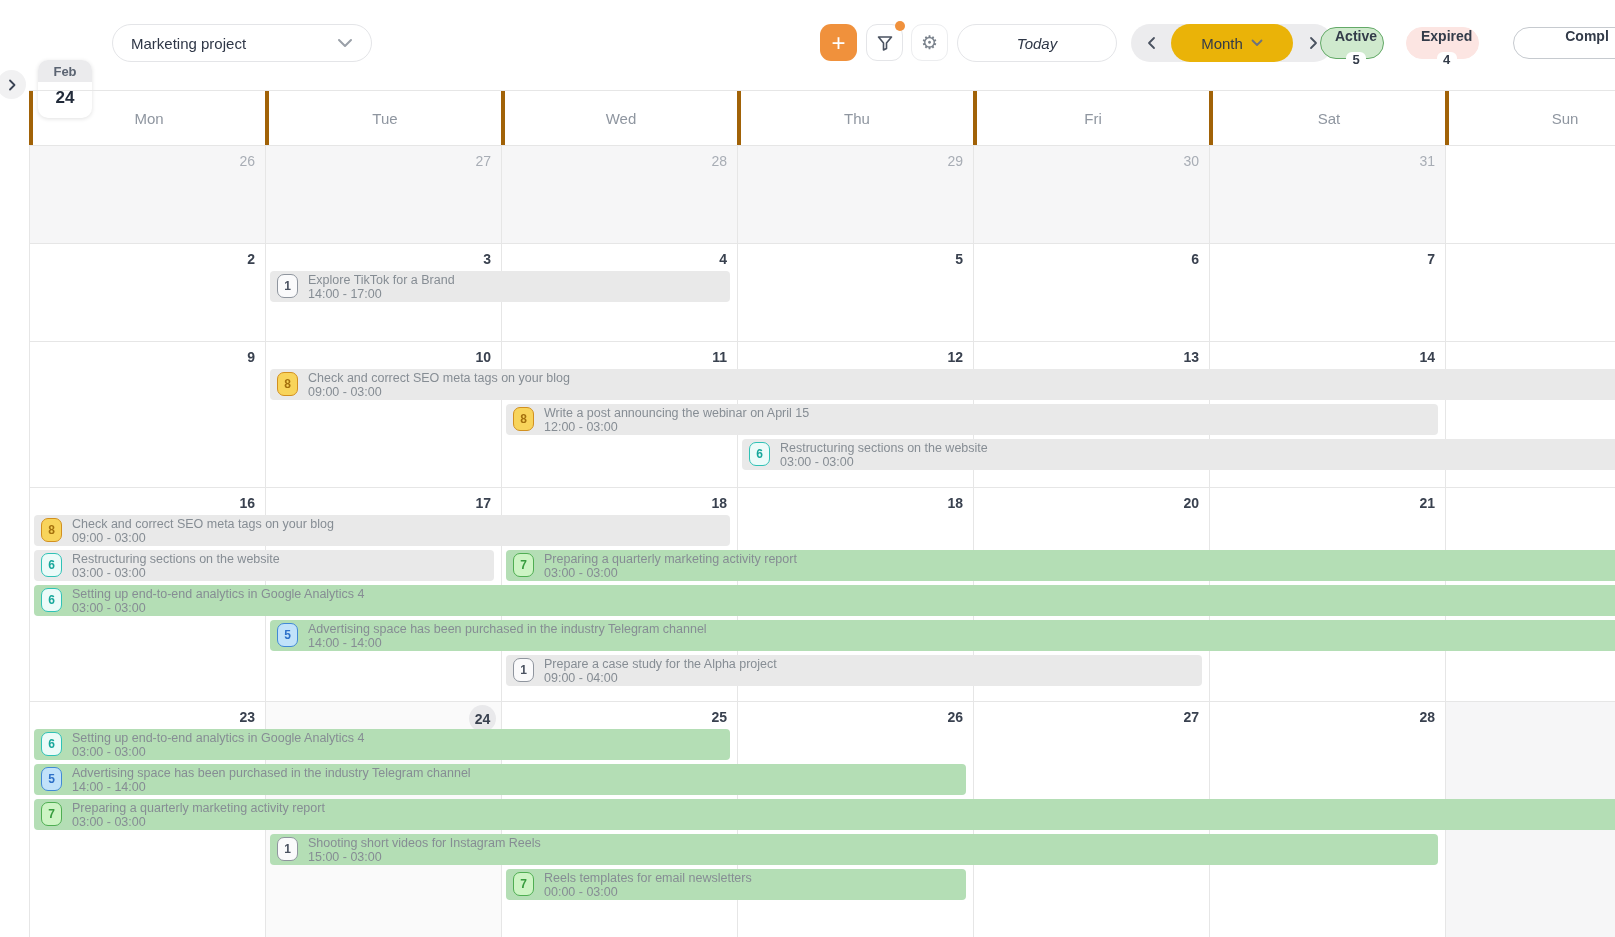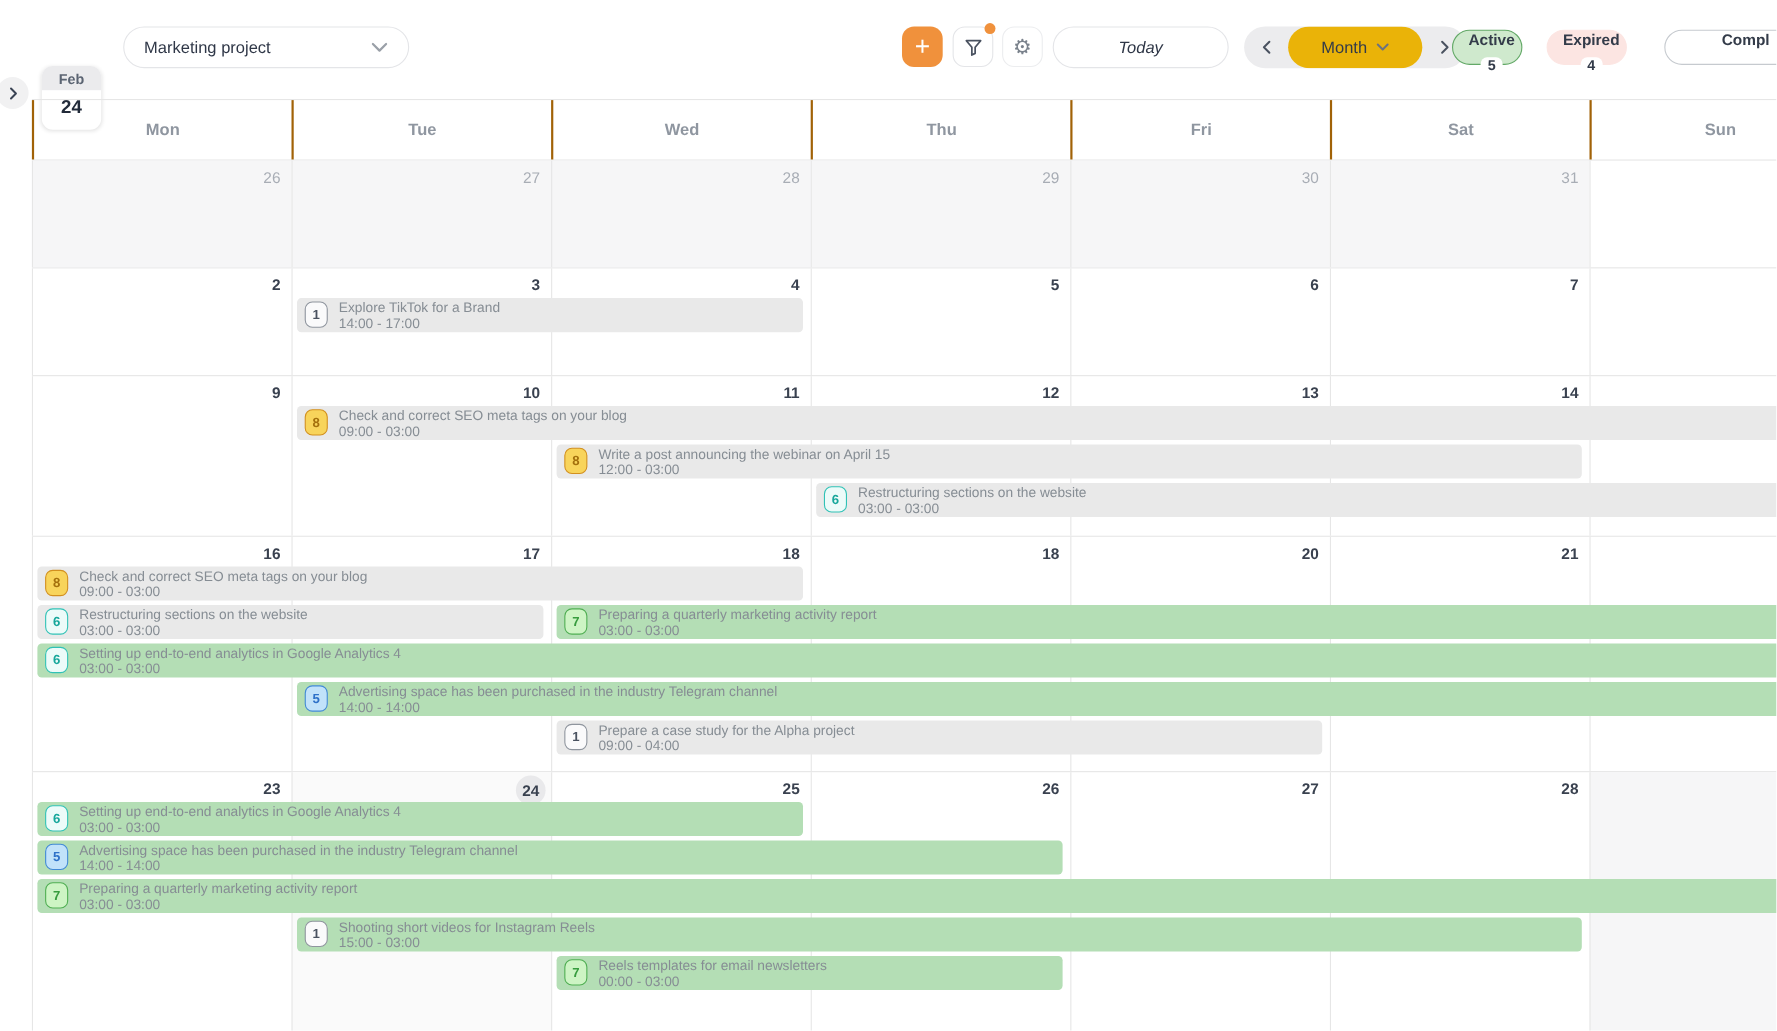--- a/index.html
+++ b/index.html
@@ -46,22 +46,22 @@
   #pill-expired { left:1406px; background:#fce5e2; border:1.5px solid #fce5e2; }
   #pill-completed { left:1513px; width:130px; background:#fff; border:1.5px solid #c6cacf; padding-left:24px; }
   .countbox { background:#fff; border-radius:6px; min-width:20px; height:21px; display:flex; align-items:center; justify-content:center; font-size:13px; font-weight:600; }
   #sidebar-toggle {
     position:absolute; left:-3px; top:70px; width:29px; height:29px; border-radius:50%;
     background:#f1f1f2; display:flex; align-items:center; justify-content:center; cursor:pointer; z-index:5;
   }
   
   #calendar { position:absolute; left:29px; top:90px; width:1652px; border-top:1px solid #e6e6e6; }
   #weekday-row { display:flex; height:54px; border-bottom:1px solid #e6e6e6; }
-  .wd { width:236px; box-sizing:border-box; border-left:2px solid #a16207; display:flex; align-items:center; justify-content:center;
-        font-size:15px; font-weight:700; color:#8f96a0; }
+  .wd { width:236px; box-sizing:border-box; border-left:4px solid #a16207; display:flex; align-items:center; justify-content:center;
+        font-size:15px; font-weight:400; color:#8f96a0; }
   .week { position:relative; display:flex; border-bottom:1px solid #e6e6e6; }
   .cell { position:relative; width:236px; box-sizing:border-box; border-left:1px solid #e6e6e6; }
   .cell.other { background:#f6f6f7; }
   .cell.todaycol { background:#fafafa; }
   .daynum { position:absolute; top:7px; right:10px; font-size:14px; font-weight:600; color:#39414f; }
   .other .daynum { color:#a8adb5; font-weight:500; }
   .todaycircle { position:absolute; top:3px; right:5px; width:27px; height:27px; border-radius:50%;
                  background:#e9e9eb; display:flex; align-items:center; justify-content:center; }
   .todaycircle .daynum { position:static; }
   .event { position:absolute; height:31px; border-radius:4px; cursor:pointer; overflow:hidden; }

